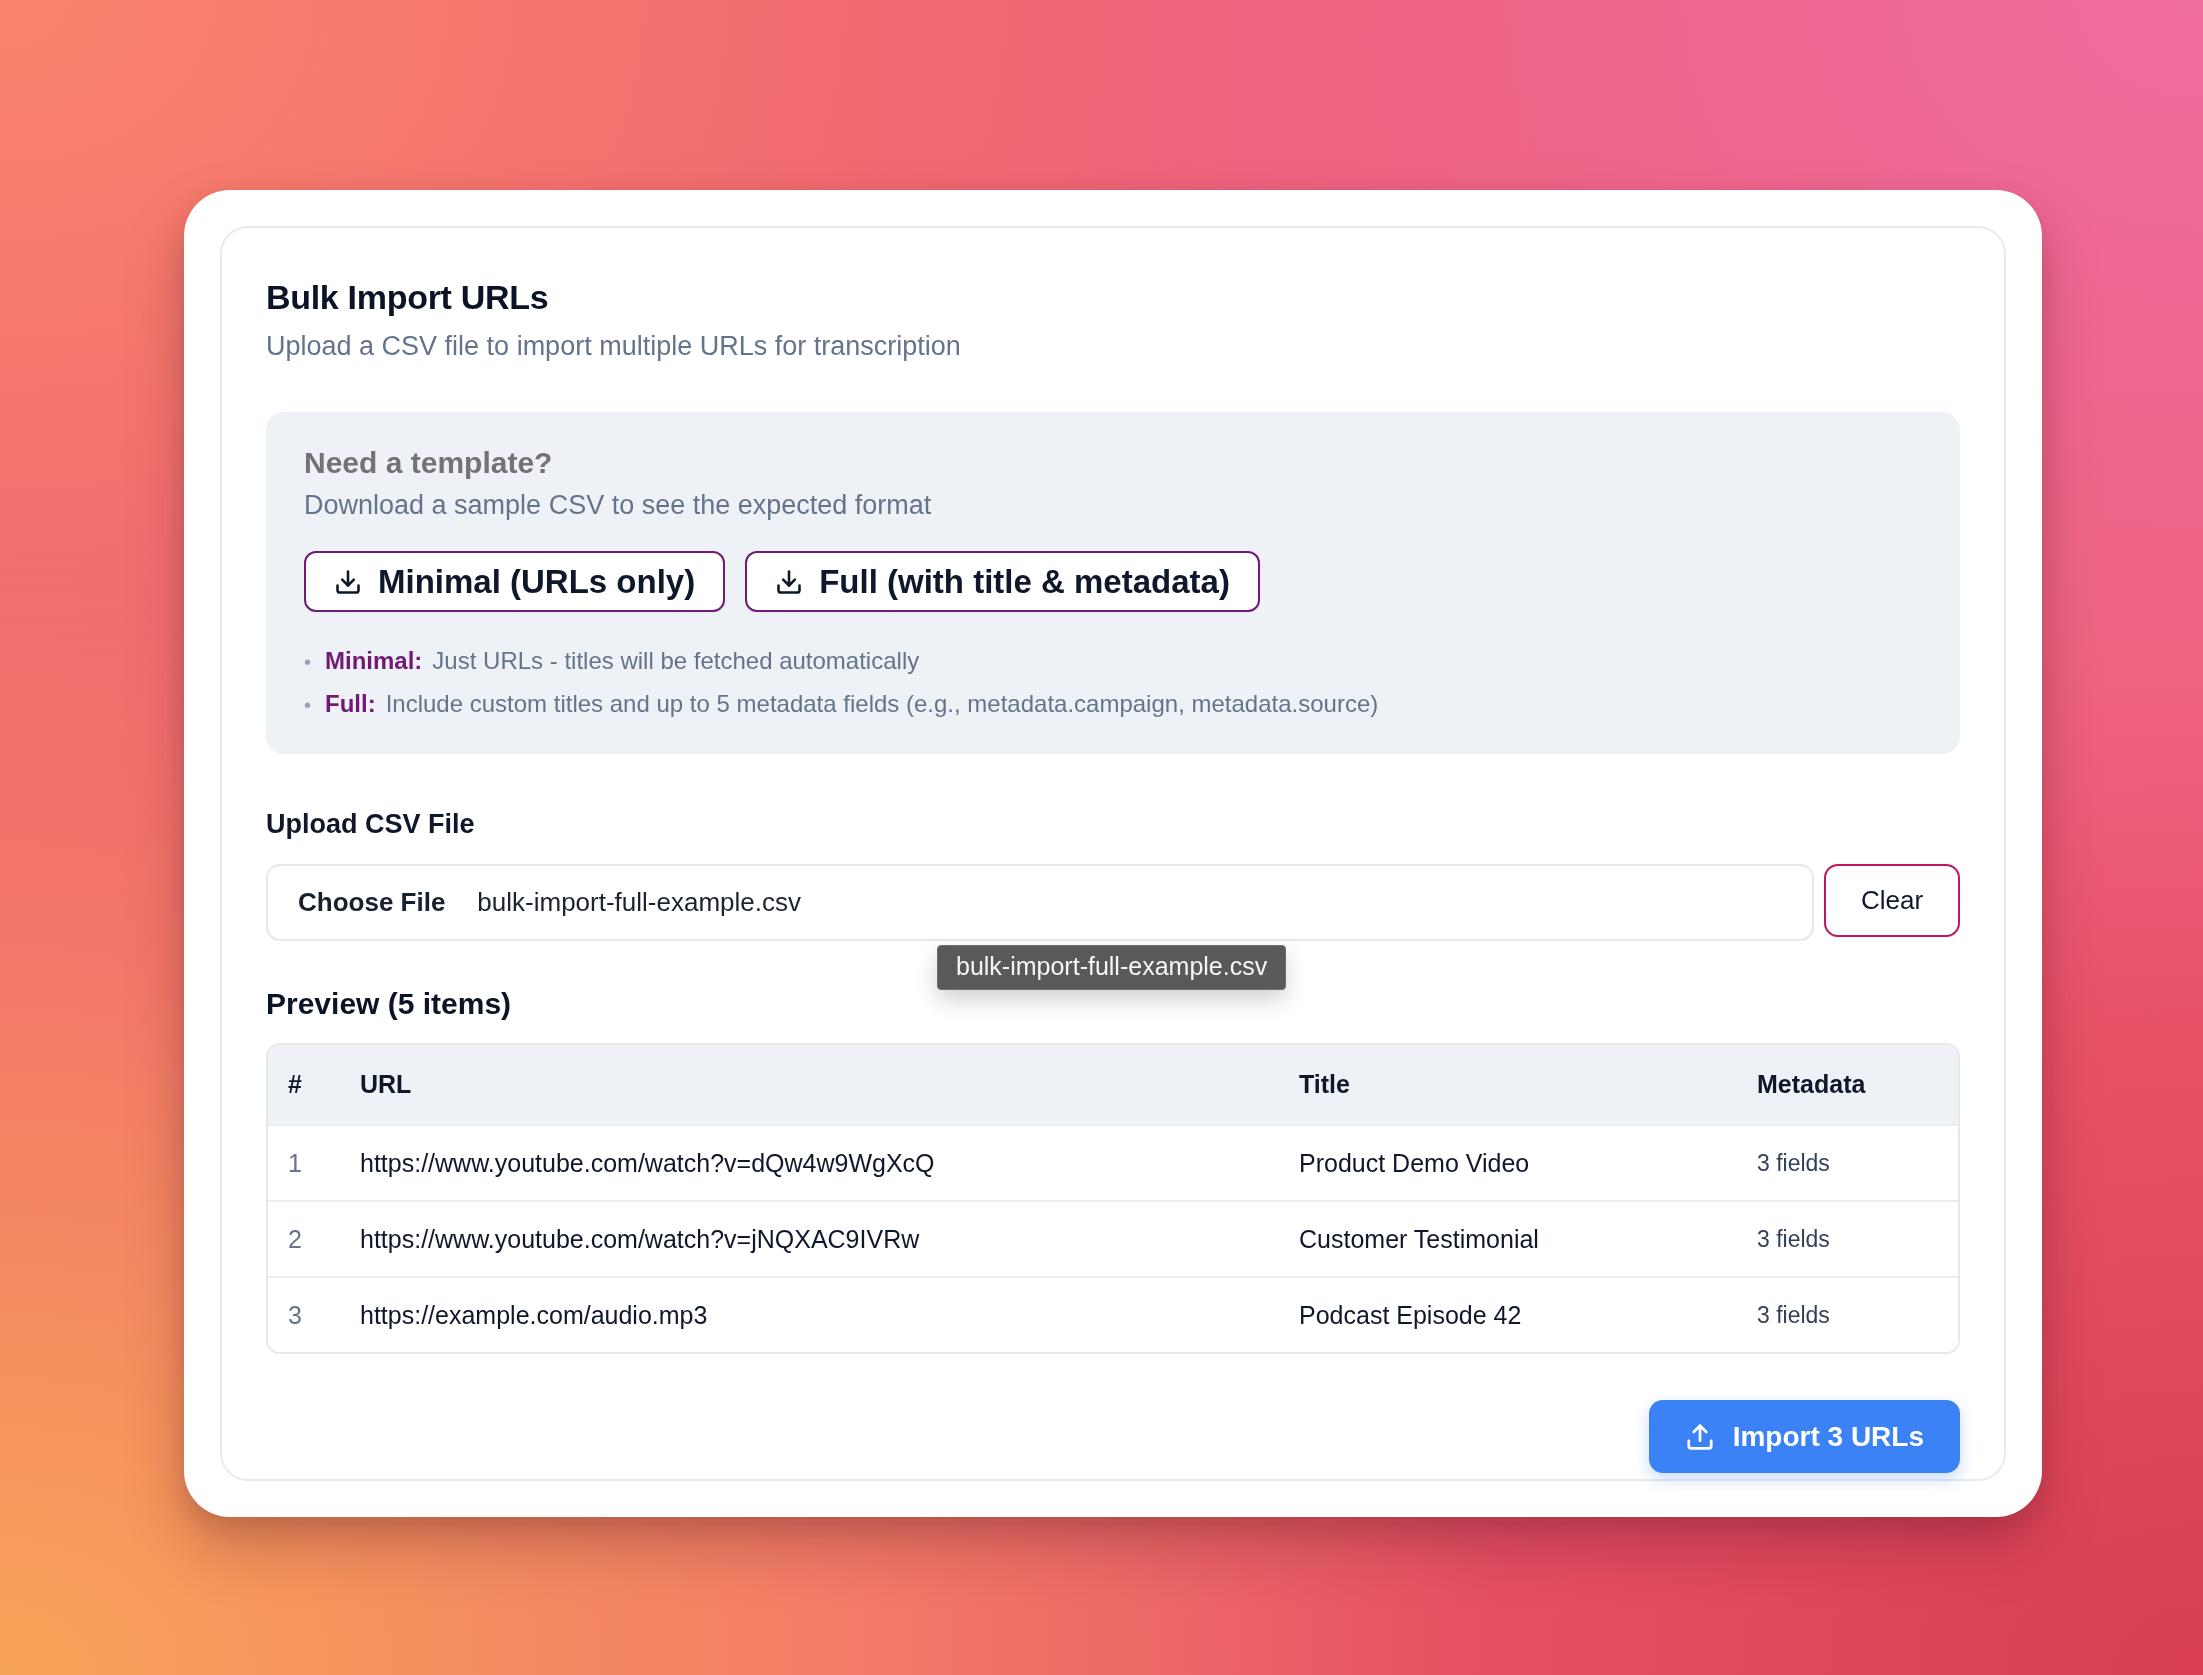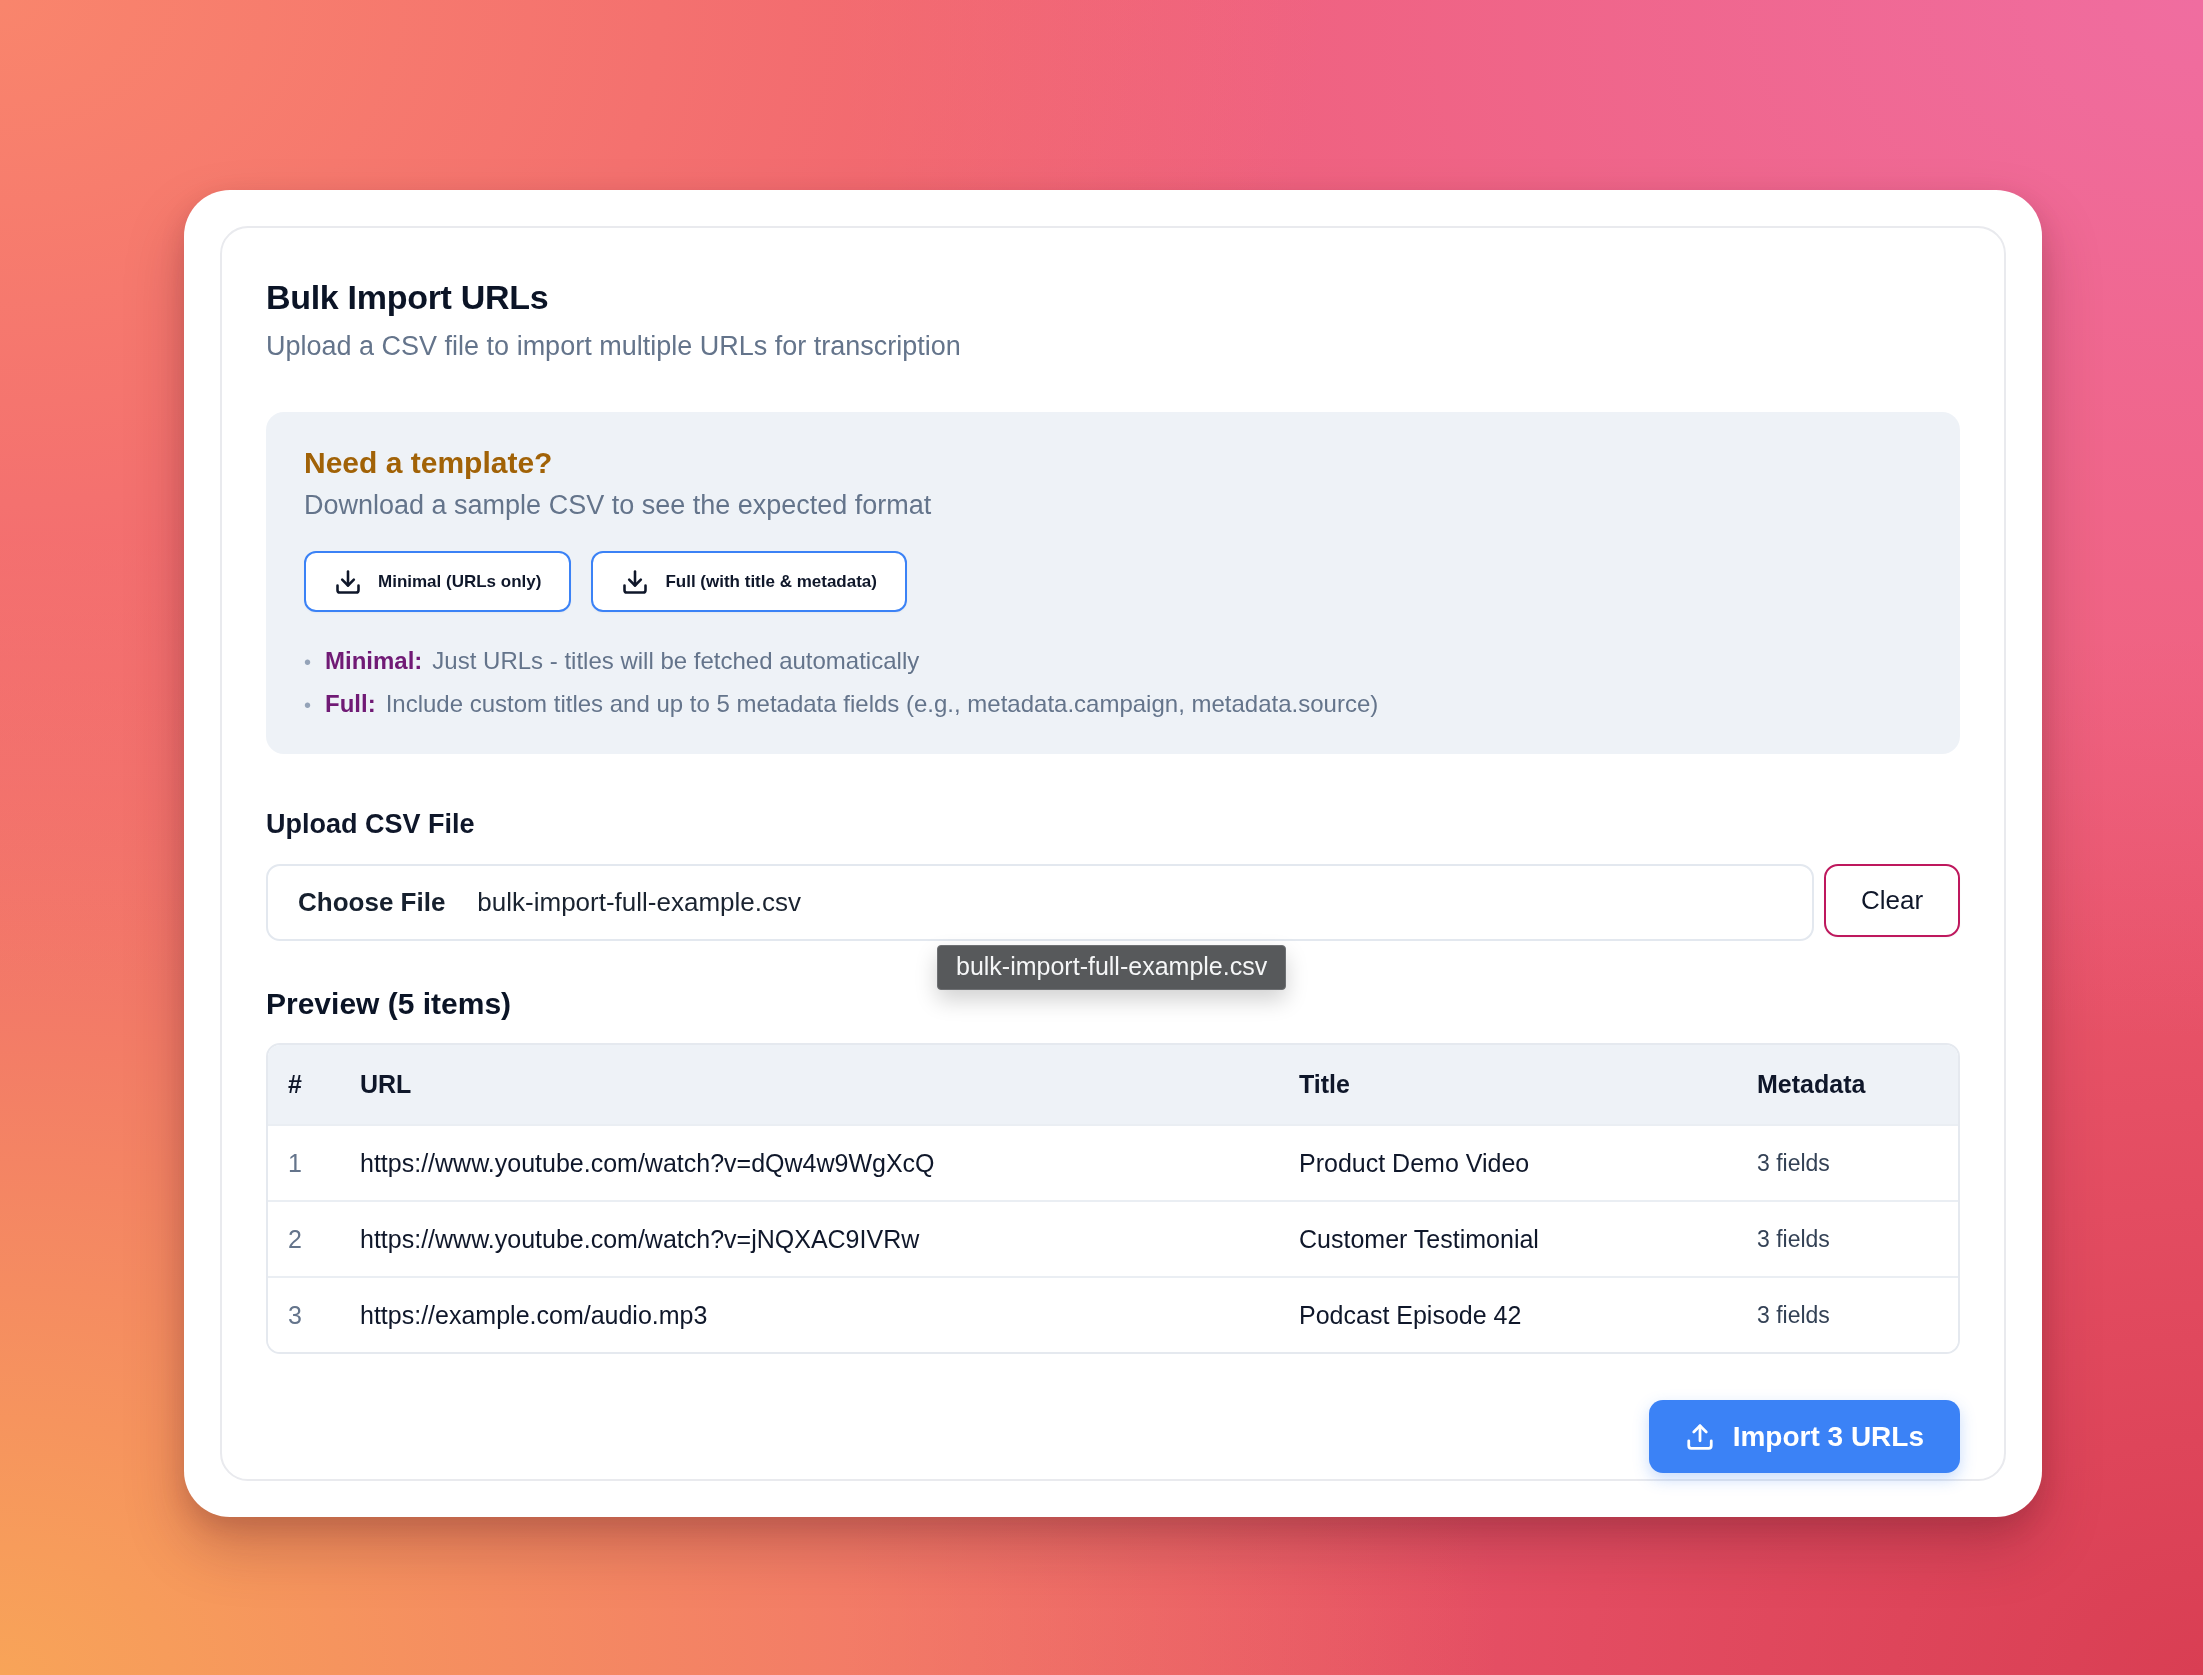--- a/index.html
+++ b/index.html
@@ -53,43 +53,43 @@
   .template-box {
     margin-top: 50px;
     background: #eef2f7;
     border-radius: 18px;
     padding: 34px 38px 28px;
   }
   .template-heading {
     margin: 0;
     font-size: 30px;
     font-weight: 700;
-    color: #a16207;
+    color: #737373;
   }
   .template-desc {
     margin: 10px 0 12px;
     font-size: 27px;
     color: #64748b;
   }
   .btn-row {
     margin-top: 30px;
     display: flex;
     gap: 20px;
   }
   .tpl-btn {
     display: inline-flex;
     align-items: center;
     gap: 16px;
     height: 61px;
     padding: 0 28px;
     background: #ffffff;
-    border: 2px solid #3b82f6;
+    border: 2px solid #701a75;
     border-radius: 12px;
     font-family: inherit;
-    font-size: 17px;
+    font-size: 33px;
     font-weight: 600;
     color: #0f172a;
     cursor: pointer;
     box-shadow: 0 1px 2px rgba(15,23,42,0.04);
     justify-content: flex-end;
   }
   .tpl-btn .icon { display: inline-flex; color: #0f172a; }
 
   .notes {
     list-style: none;

